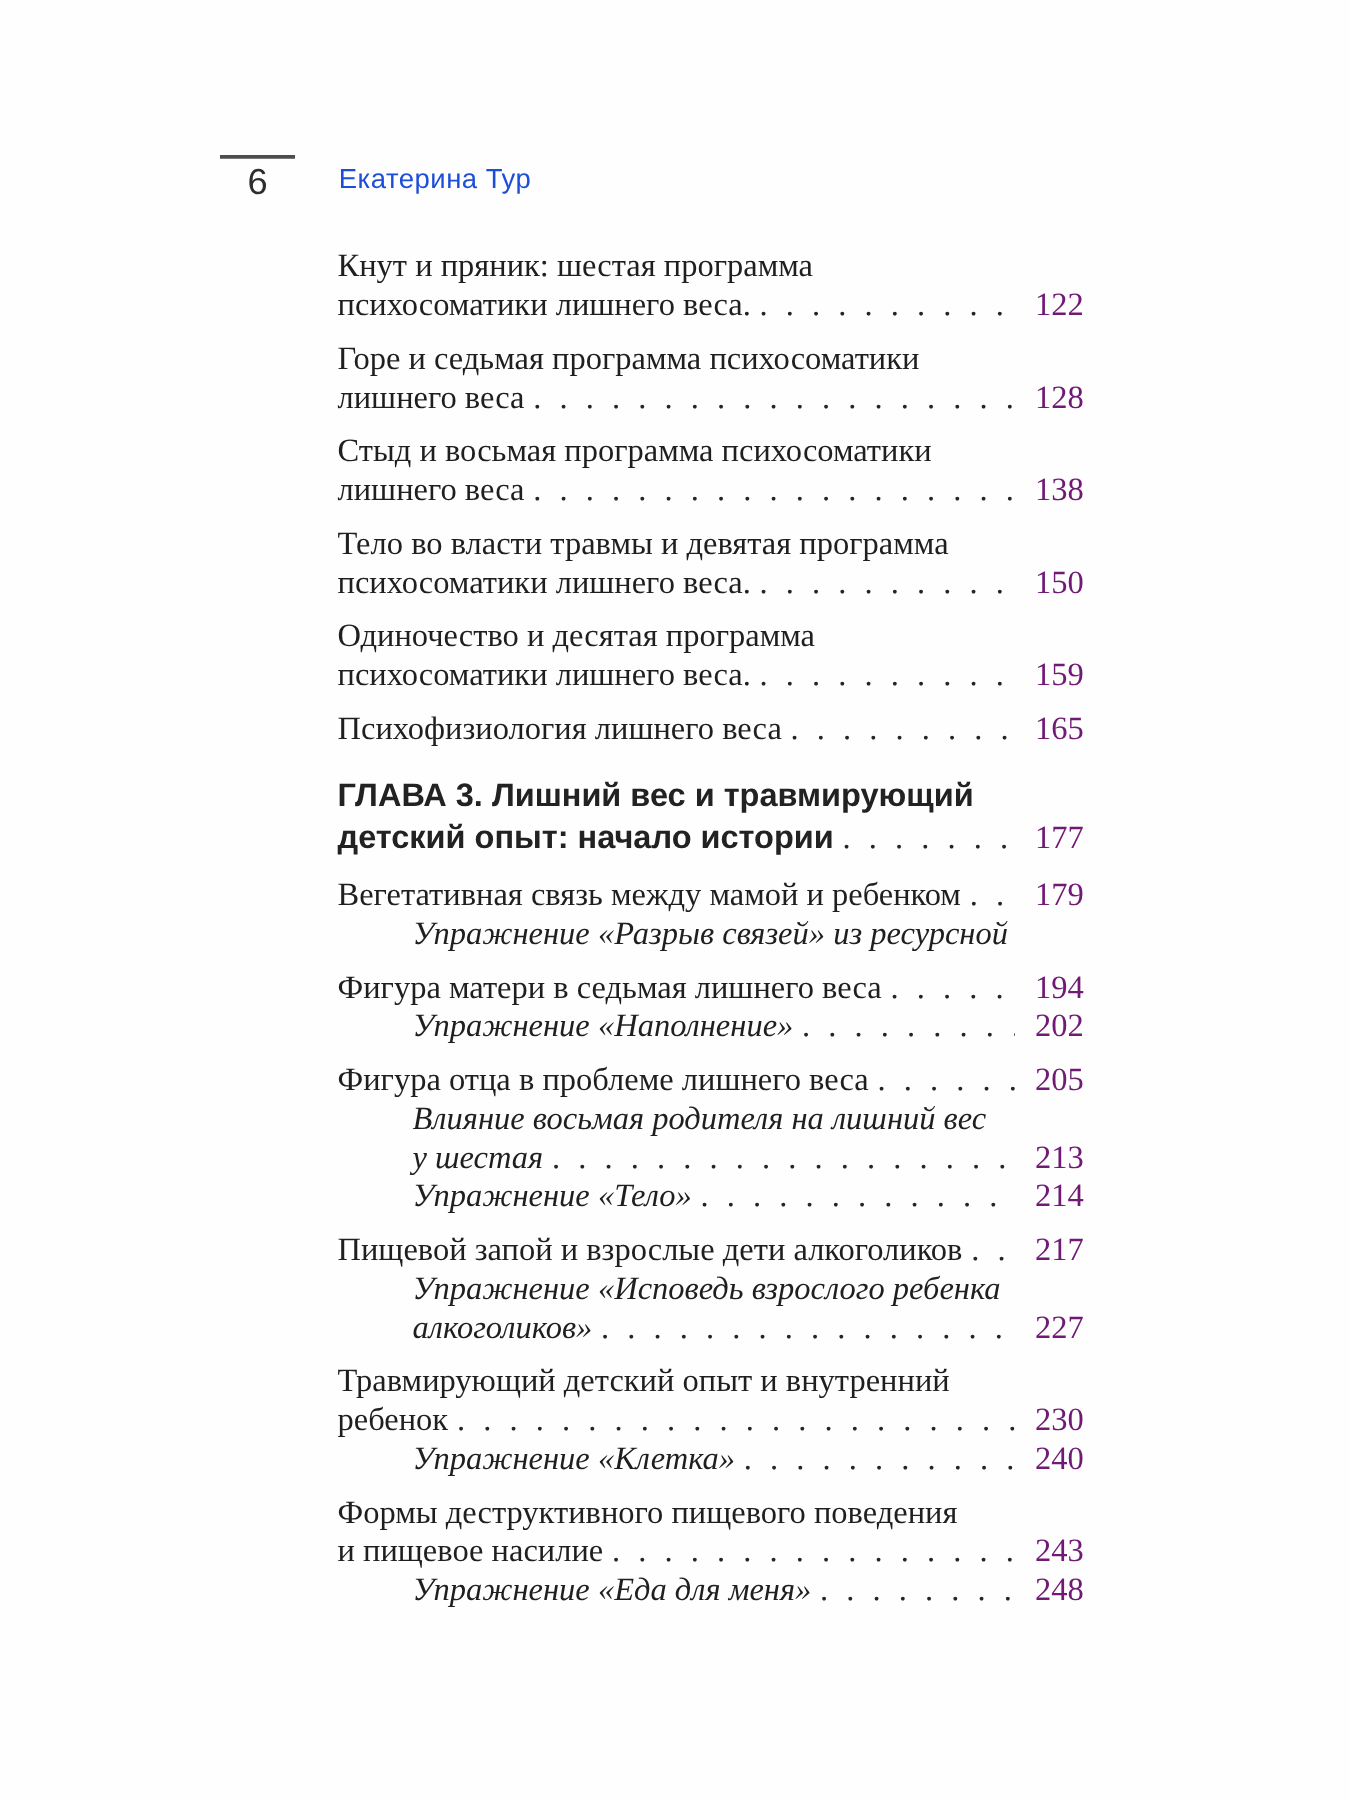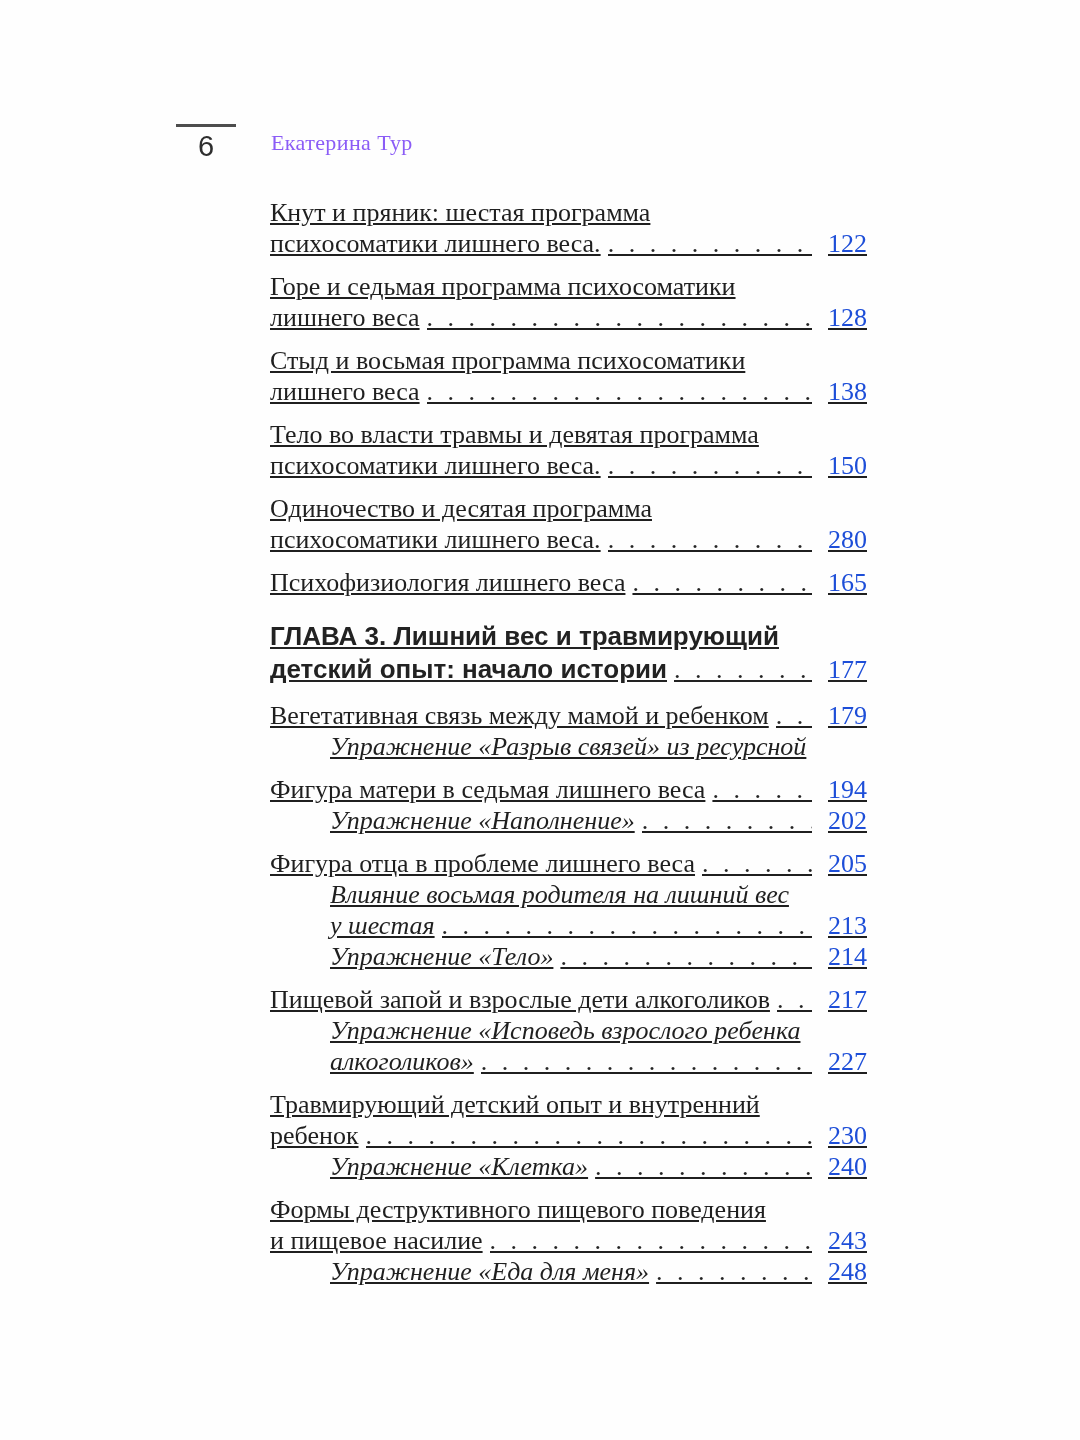--- a/index.html
+++ b/index.html
@@ -19,23 +19,23 @@
     left: 176px; top: 124px;
     width: 60px;
     text-align: center;
     font-family: "Liberation Sans", sans-serif;
   }
   .folio-rule { height: 3px; background: #4d4d4d; margin-bottom: 3px; }
   .folio-num { font-size: 29px; color: #2e2e2e; }
   .running-title {
     position: absolute;
     left: 271px; top: 130px;
-    font-family: Liberation Serif, serif;
+    font-family: Liberation Sans, sans-serif;
     font-size: 22px;
-    color: #8b5cf6;
+    color: #1d4ed8;
     letter-spacing: 0.4px;
   }
 
   
   .toc {
     position: absolute;
     left: 270px; top: 197px;
     width: 597px;
   }
   .entry { margin-top: 12px; }
@@ -48,21 +48,20 @@
     font-weight: bold;
     font-size: 26px;
     color: #222222;
   }
   .line {
     display: flex;
     align-items: flex-end;
     font-size: 26px;
     line-height: 31px;
     white-space: nowrap;
-    text-decoration: underline;
   }
   .entry.chapter .line { line-height: 33px; }
   .txt { white-space: nowrap; }
   .entry.sub .txt { font-style: italic; margin-left: 20px; }
   .dots {
     flex: 1 1 auto;
     overflow: hidden;
     white-space: nowrap;
     margin-left: 7px;
     margin-right: 5px;
@@ -77,21 +76,21 @@
     content: ". . . . . . . . . . . . . . . . . . . . . . . . . . . . . . . . . . . . . . . . . . . . . . . . . . . . . . . . . . . .";
   }
   .pagenum {
     flex: 0 0 auto;
     min-width: 50px;
     text-align: right;
     font-family: "Liberation Serif", serif;
     font-weight: normal;
     font-style: normal;
     font-size: 26px;
-    color: #1d4ed8;
+    color: #701a75;
   }
 </style>
 </head>
 <body>
 
 <div class="page">
 
   <div class="folio">
     <div class="folio-rule"></div>
     <div class="folio-num">6</div>
@@ -140,21 +139,21 @@
           <span class="pagenum">150</span>
         </div>
       </div>
       <div class="entry normal">
         <div class="line">
           <span class="txt">Одиночество и десятая программа</span>
         </div>
         <div class="line last">
           <span class="txt">психосоматики лишнего веса.</span>
           <span class="dots"></span>
-          <span class="pagenum">280</span>
+          <span class="pagenum">159</span>
         </div>
       </div>
       <div class="entry normal">
         <div class="line last">
           <span class="txt">Психофизиология лишнего веса</span>
           <span class="dots"></span>
           <span class="pagenum">165</span>
         </div>
       </div>
       <div class="entry chapter">

